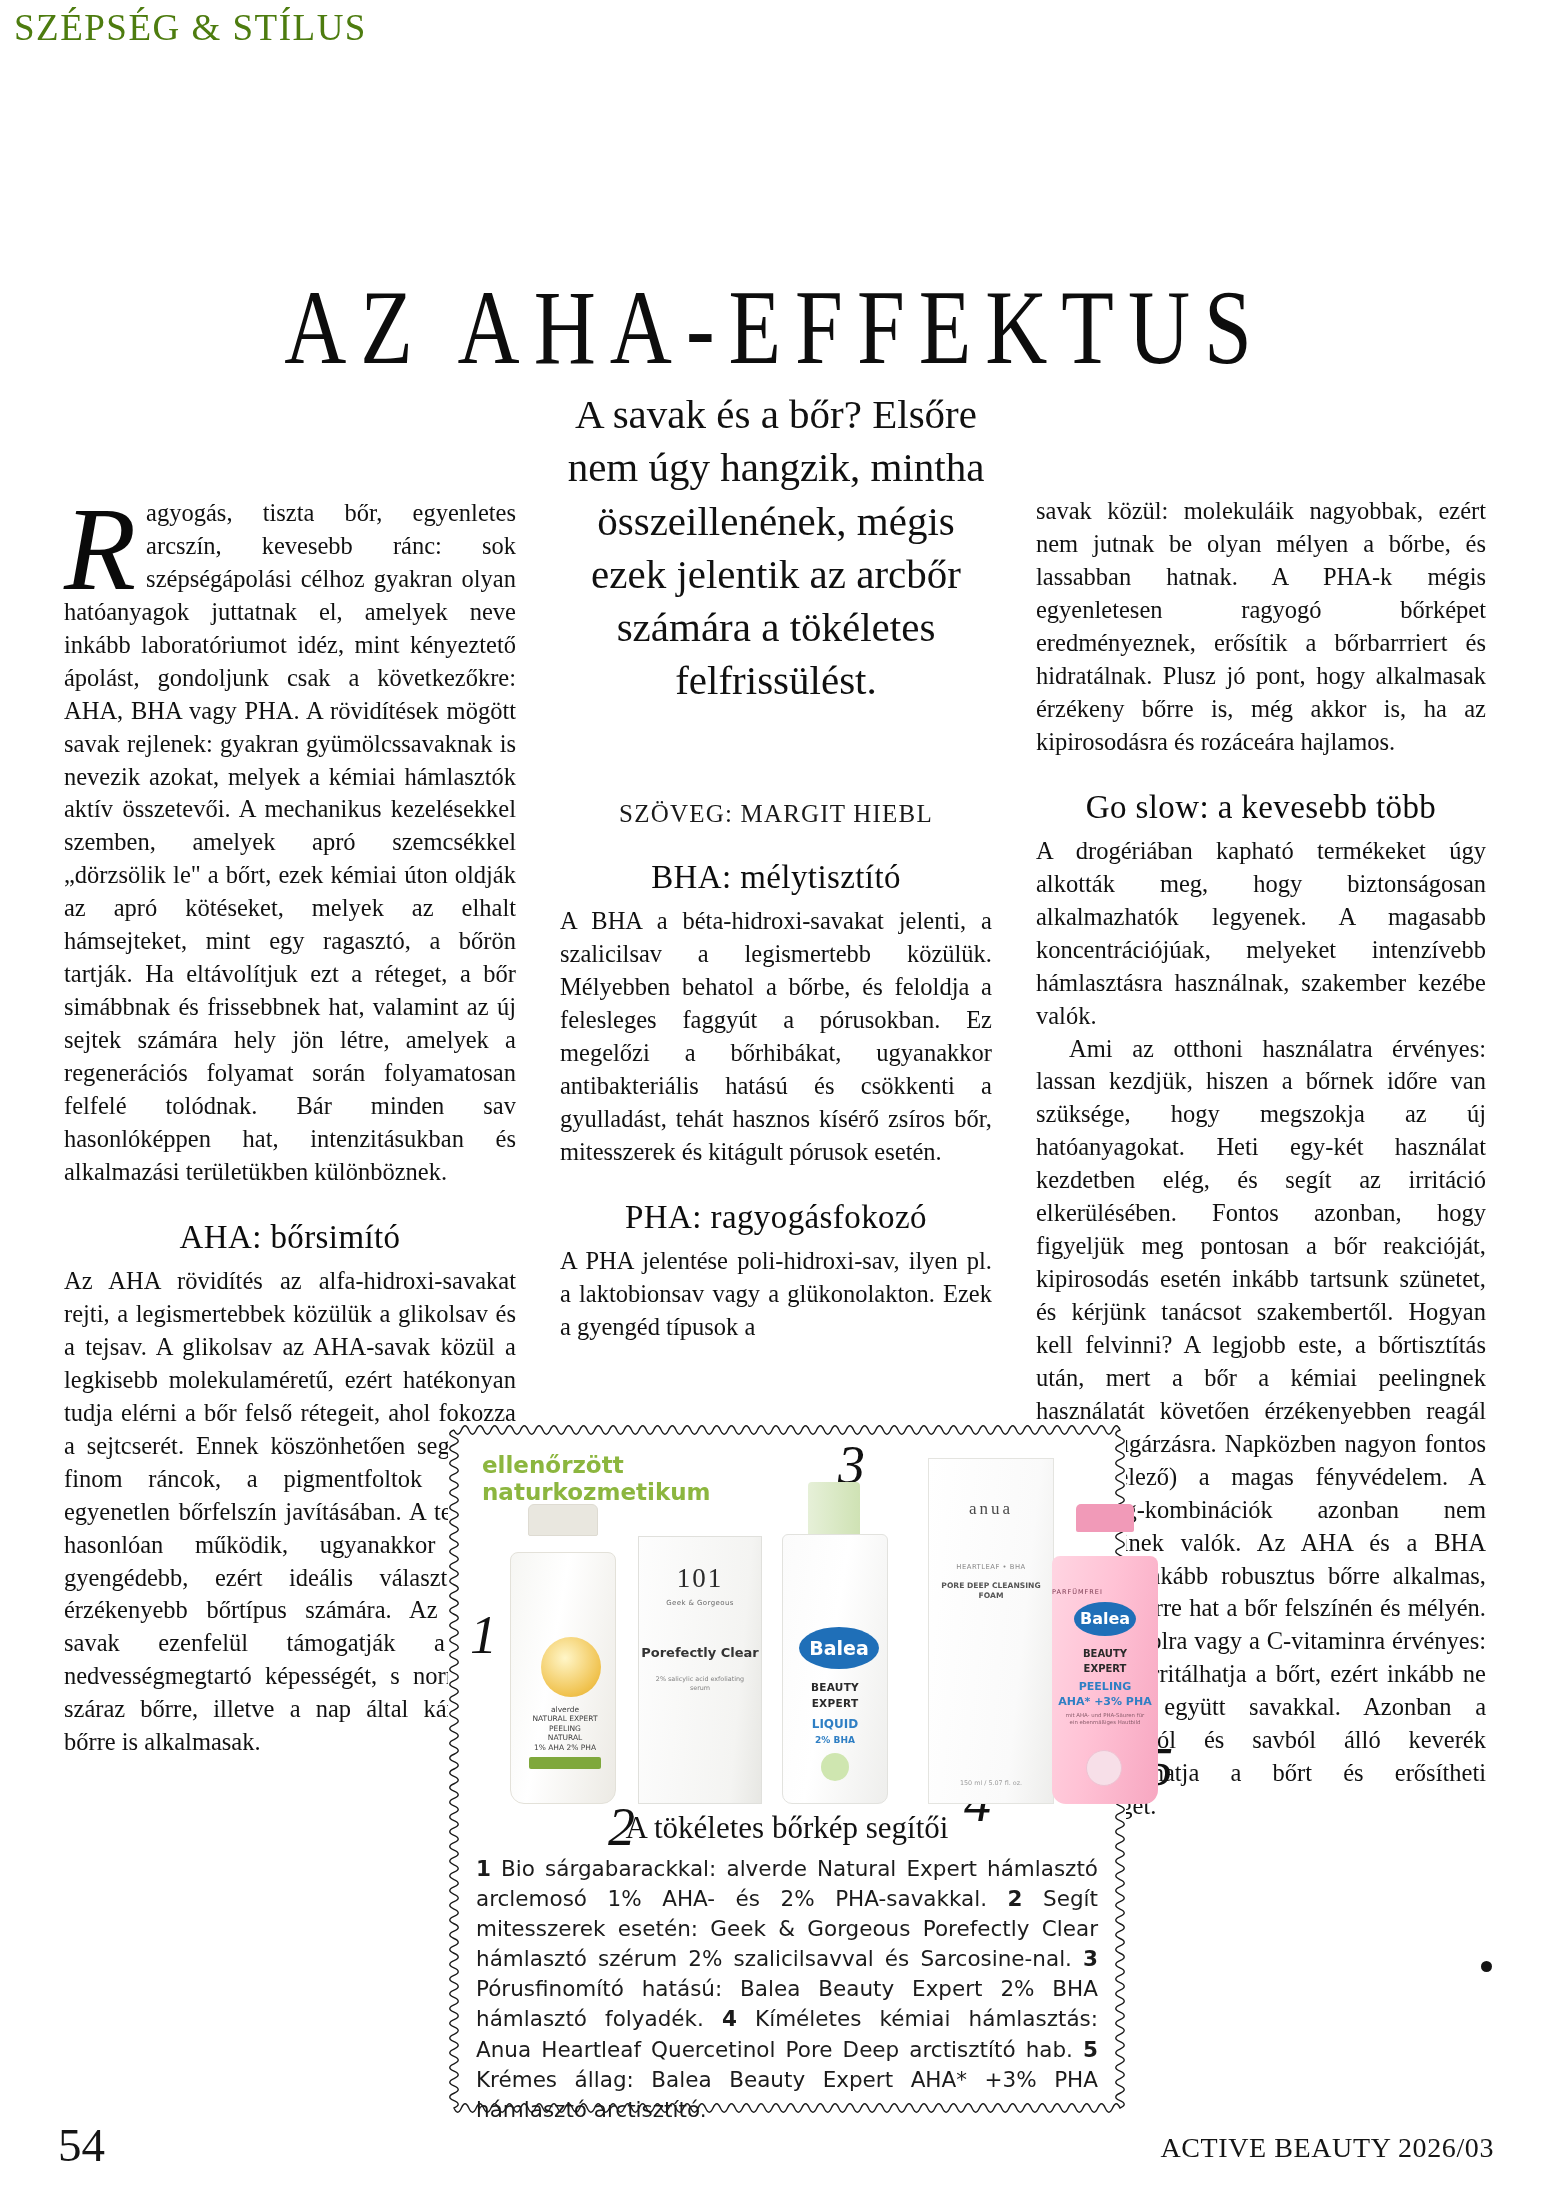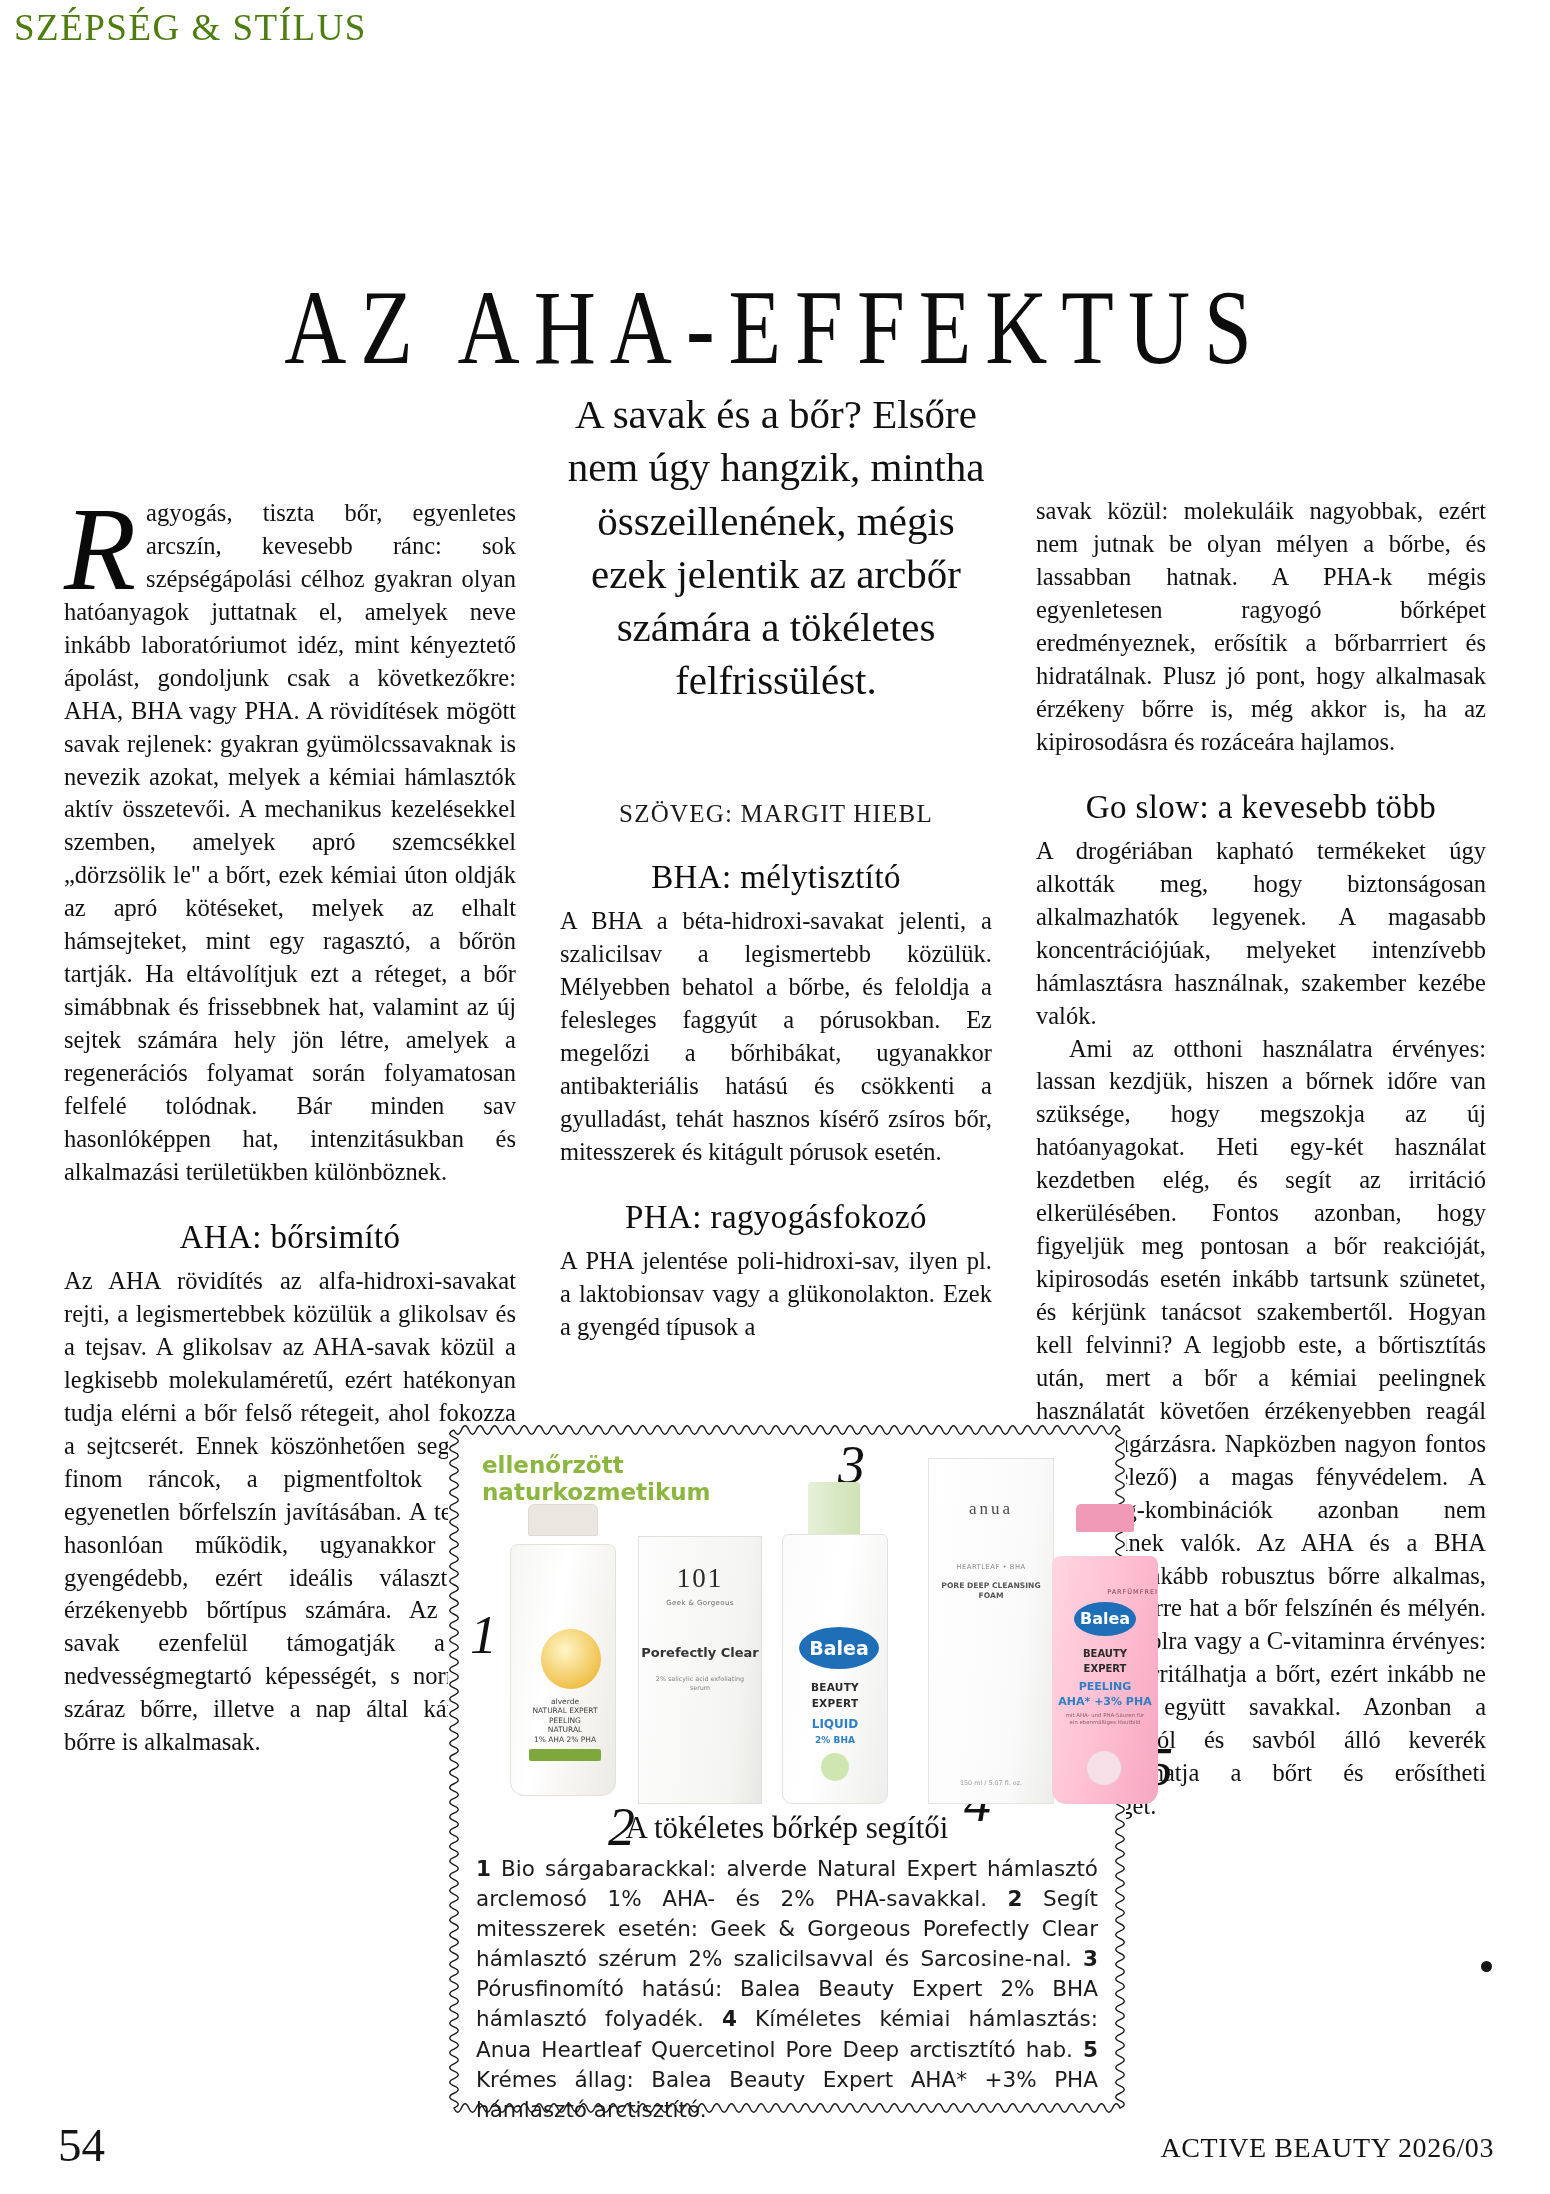--- a/index.html
+++ b/index.html
@@ -161,21 +161,21 @@
     font-family: "Liberation Serif", "DejaVu Serif", serif;
     font-size: 54px;
     font-style: italic;
     color: #111;
     line-height: 1;
   }
 
   
   .p1 { left: 32px; width: 120px; height: 300px; }
   .p1 .body {
-    position: absolute; bottom: 8px; left: 8px;
+    position: absolute; bottom: 0; left: 8px;
     width: 104px; height: 250px;
     background: linear-gradient(100deg,#f6f6f3 0%,#ffffff 40%,#eceae4 100%);
     border-radius: 8px 8px 14px 14px;
     border: 1px solid #e3e1d9;
   }
   .p1 .cap {
     position: absolute; top: 0; left: 26px;
     width: 68px; height: 30px;
     background: #e9e7df; border-radius: 6px 6px 2px 2px;
     border: 1px solid #dedbd2;
@@ -317,21 +317,21 @@
     position:absolute; bottom:0; left:2px;
     width:106px; height:248px;
     background: linear-gradient(100deg,#ffd5e2 0%,#ffc2d5 45%,#f7a7c1 100%);
     border-radius: 8px 8px 14px 14px;
   }
   .p5 .cap {
     position:absolute; top:0; left:26px; width:58px; height:28px;
     background:#f19ab8; border-radius:5px 5px 2px 2px;
   }
   .p5 .top {
-    position:absolute; top:32px; left:0; width:106px; text-align:right;
+    position:absolute; top:32px; left:0; width:106px; text-align:left;
     font-family:"DejaVu Sans","Liberation Sans",sans-serif;
     font-size:6.5px; letter-spacing:1px; color:#7c3b52;
   }
   .p5 .brand {
     position:absolute; top:46px; left:22px; width:62px; height:34px;
     border-radius:50%; background:#1f6fb8; color:#fff;
     font-family:"DejaVu Sans","Liberation Sans",sans-serif;
     font-size:16px; font-weight:700; text-align:center; line-height:34px;
   }
   .p5 .l1 {

